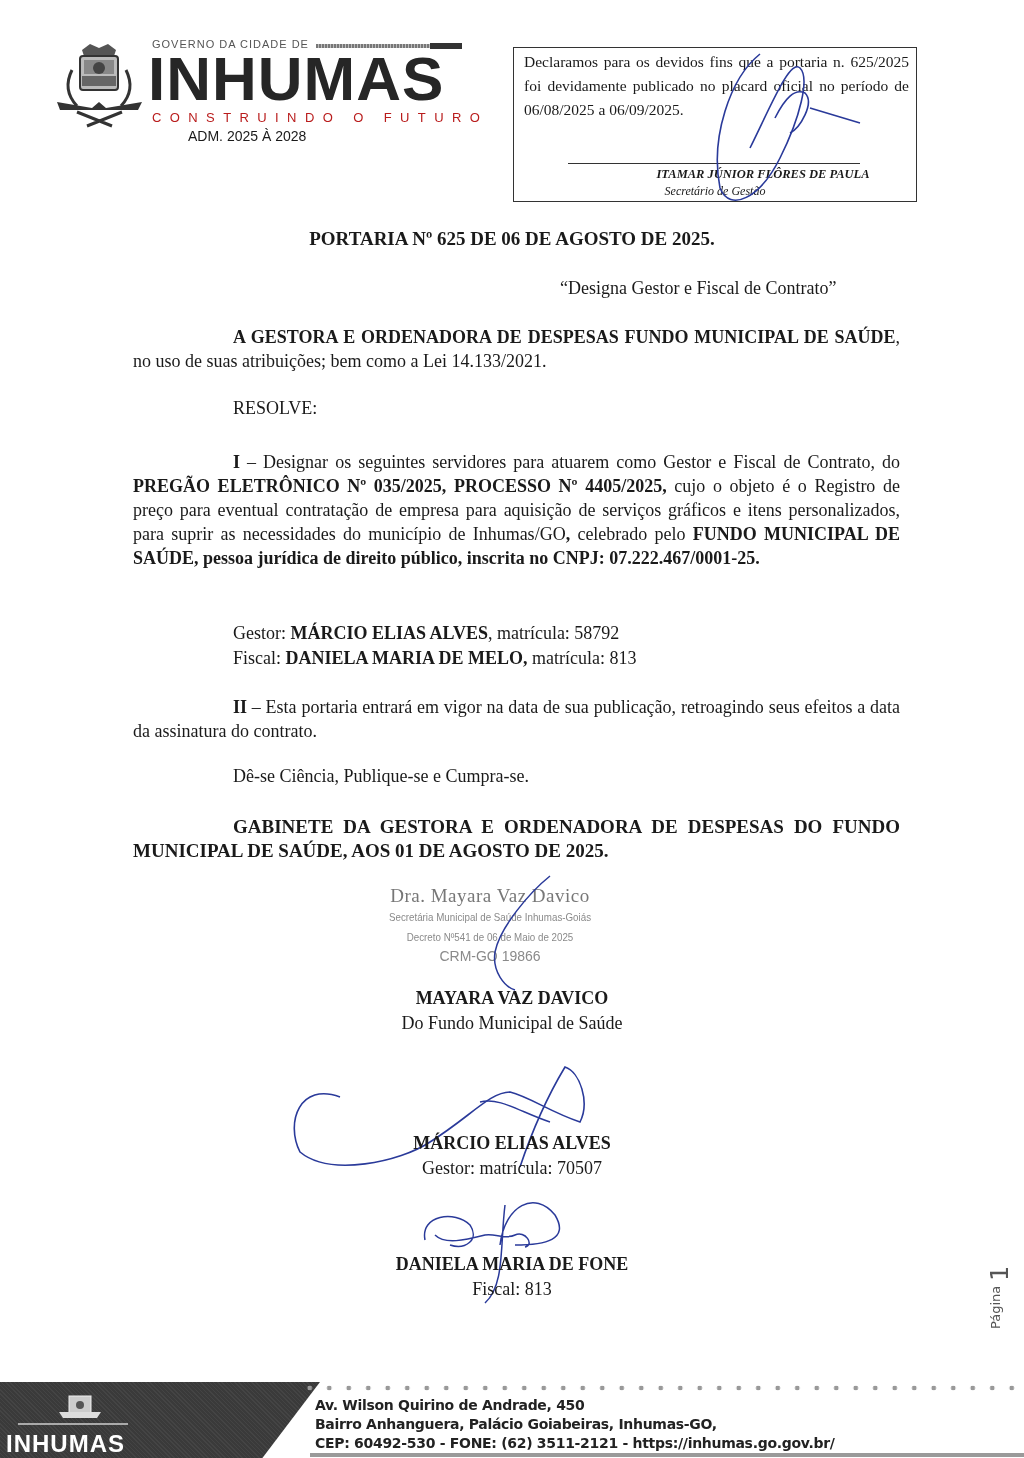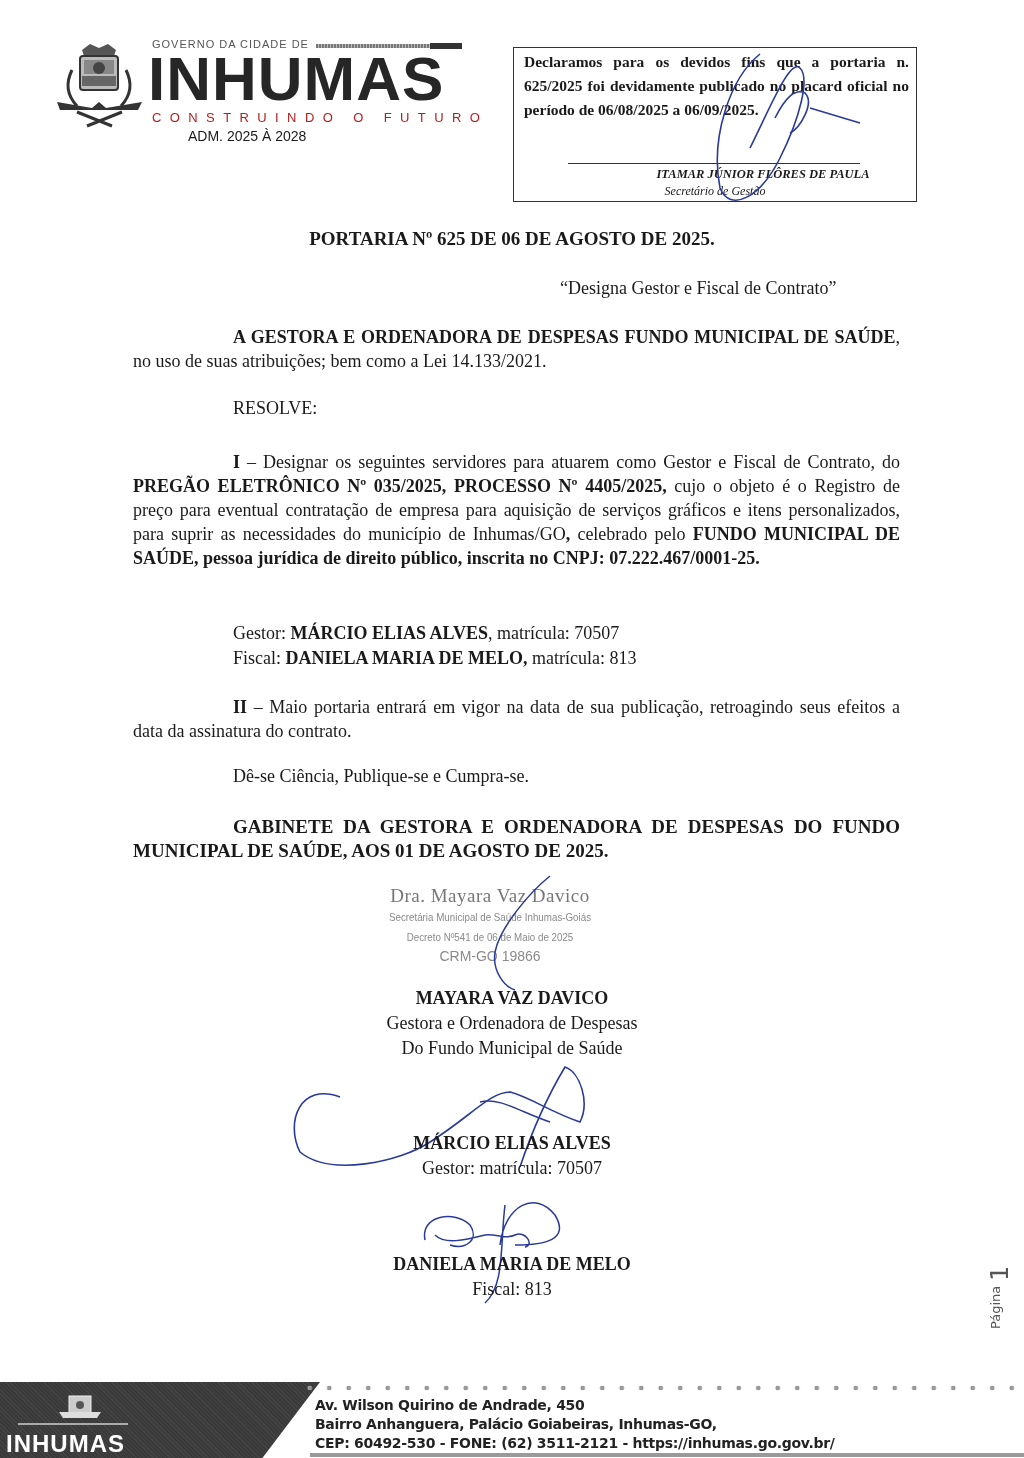--- a/index.html
+++ b/index.html
@@ -10,21 +10,21 @@
   .crest { left: 52px; top: 40px; width: 95px; height: 90px; }
   .gov-line { left: 152px; top: 38px; font-family: "Liberation Sans", sans-serif; font-size: 11px; letter-spacing: 1px; color: #555; }
   .gov-bar { left: 316px; top: 44px; width: 144px; height: 4px; background: repeating-linear-gradient(90deg,#777 0 2px,#bbb 2px 3px); }
   .gov-bar-dark { left: 430px; top: 43px; width: 32px; height: 6px; background: #333; }
   .city { left: 148px; top: 48px; font-family: "Liberation Sans", sans-serif; font-weight: bold; font-size: 62px; letter-spacing: 1px; line-height: 62px; color: #262626; }
   .motto { left: 152px; top: 110px; font-family: "Liberation Sans", sans-serif; font-size: 13px; letter-spacing: 8.4px; color: #b91c1c; }
   .adm { left: 188px; top: 128px; font-family: "Liberation Sans", sans-serif; font-size: 14px; color: #1a1a1a; }
 
   
   .decl-box { left: 513px; top: 47px; width: 404px; height: 155px; border: 1.5px solid #333; box-sizing: border-box; }
-  .decl-text { left: 524px; top: 50px; width: 385px; font-size: 15.5px; line-height: 24px; text-align: justify; text-align-last: left; font-weight: bold; }
+  .decl-text { left: 524px; top: 50px; width: 385px; font-size: 15.5px; line-height: 24px; text-align: justify; text-align-last: left; }
   .decl-line { left: 568px; top: 163px; width: 292px; height: 1px; background: #333; }
   .decl-name { left: 513px; top: 167px; width: 404px; text-align: center; font-size: 12.5px; font-style: italic; font-weight: bold; padding-left: 48px; }
   .decl-role { left: 513px; top: 184px; width: 404px; text-align: center; font-size: 12px; font-style: italic; }
 
   
   .title { left: 0; top: 228px; width: 1024px; text-align: center; font-size: 19px; font-weight: bold; }
   .subtitle { left: 560px; top: 278px; font-size: 18px; }
   .para { left: 133px; width: 767px; font-size: 18px; line-height: 24px; text-align: justify; }
   .para .indent { display: inline-block; width: 100px; }
   .p1 { top: 325px; }
@@ -101,66 +101,65 @@
   <span class="indent"></span><b>A GESTORA E ORDENADORA DE DESPESAS FUNDO MUNICIPAL DE SAÚDE</b><span>, no uso de suas atribuições; bem como a Lei 14.133/2021.</span>
 </div>
 
 <div class="abs resolve">RESOLVE:</div>
 
 <div class="abs para p2">
   <span class="indent"></span><b>I</b><span> – Designar os seguintes servidores para atuarem como Gestor e Fiscal de Contrato, do </span><b>PREGÃO ELETRÔNICO Nº 035/2025, PROCESSO Nº 4405/2025,</b><span> cujo o objeto é o Registro de preço para eventual contratação de empresa para aquisição de serviços gráficos e itens personalizados, para suprir as necessidades do município de Inhumas/GO</span><b>,</b><span> celebrado pelo </span><b>FUNDO MUNICIPAL DE SAÚDE, pessoa jurídica de direito público, inscrita no CNPJ: 07.222.467/0001-25.</b>
 </div>
 
 <div class="abs names">
-  <div><span>Gestor: </span><b>MÁRCIO ELIAS ALVES</b><span>, matrícula: 70507</span></div>
+  <div><span>Gestor: </span><b>MÁRCIO ELIAS ALVES</b><span>, matrícula: 58792</span></div>
   <div><span>Fiscal: </span><b>DANIELA MARIA DE MELO,</b><span> matrícula: 813</span></div>
 </div>
 
 <div class="abs para p3">
-  <span class="indent"></span><b>II</b><span> – Maio portaria entrará em vigor na data de sua publicação, retroagindo seus efeitos a data da assinatura do contrato.</span>
+  <span class="indent"></span><b>II</b><span> – Esta portaria entrará em vigor na data de sua publicação, retroagindo seus efeitos a data da assinatura do contrato.</span>
 </div>
 
 <div class="abs closing">Dê-se Ciência, Publique-se e Cumpra-se.</div>
 
 <div class="abs para p4">
   <span class="indent"></span><span>GABINETE DA GESTORA E ORDENADORA DE DESPESAS DO FUNDO MUNICIPAL DE SAÚDE, AOS 01 DE AGOSTO DE 2025.</span>
 </div>
 
 <div class="abs stamp">
   <div class="s1">Dra. Mayara Vaz Davico</div>
   <div class="s2">Secretária Municipal de Saúde Inhumas-Goiás</div>
   <div class="s3">Decreto Nº541 de 06 de Maio de 2025</div>
   <div class="s4">CRM-GO 19866</div>
 </div>
 <svg class="abs" style="left:470px;top:872px" width="100" height="120">
   <path d="M80 4 C60 20 30 55 25 80 C22 100 35 115 45 118" fill="none" stroke="#2a3a9a" stroke-width="1.5"></path>
 </svg>
 
 <div class="abs sig-block sb1">
   <div class="nm">MAYARA VAZ DAVICO</div>
-  <div>Gestora e Ordenadora de Despesas</div>
   <div>Do Fundo Municipal de Saúde</div>
 </div>
 
 <svg class="abs" style="left:280px;top:1062px" width="320" height="110">
   <path d="M60 35 C20 20 5 60 20 90 C50 115 120 100 150 80 C190 55 210 30 230 30 C250 35 270 50 300 60 C310 40 300 10 285 5 C270 30 255 60 240 105" fill="none" stroke="#2a3a9a" stroke-width="1.6"></path>
   <path d="M200 40 C220 35 240 50 270 60" fill="none" stroke="#2a3a9a" stroke-width="1.4"></path>
 </svg>
 
 <div class="abs sig-block sb2">
   <div class="nm">MÁRCIO ELIAS ALVES</div>
   <div>Gestor: matrícula: 70507</div>
 </div>
 
 <svg class="abs" style="left:405px;top:1185px" width="180" height="125">
   <path d="M20 55 C15 30 50 25 65 40 C75 55 60 65 45 60 M30 50 C40 60 60 55 80 50 C90 48 100 55 110 50 C120 45 130 60 120 62 M95 60 C100 20 130 5 150 30 C165 55 140 60 110 60 M100 20 C95 60 100 100 80 118" fill="none" stroke="#2a3a9a" stroke-width="1.5"></path>
 </svg>
 
 <div class="abs sig-block sb3">
-  <div class="nm">DANIELA MARIA DE MELO</div>
+  <div class="nm">DANIELA MARIA DE FONE</div>
   <div>Fiscal: 813</div>
 </div>
 
 <div class="abs page-num">
   <span style="left:0;top:74px;font-size:13px">Página</span>
   <span style="left:-2px;top:26px;font-size:24px">1</span>
 </div>
 
 <div class="abs footer-dark"></div>
 <svg class="abs" style="left:55px;top:1390px" width="50" height="34">

